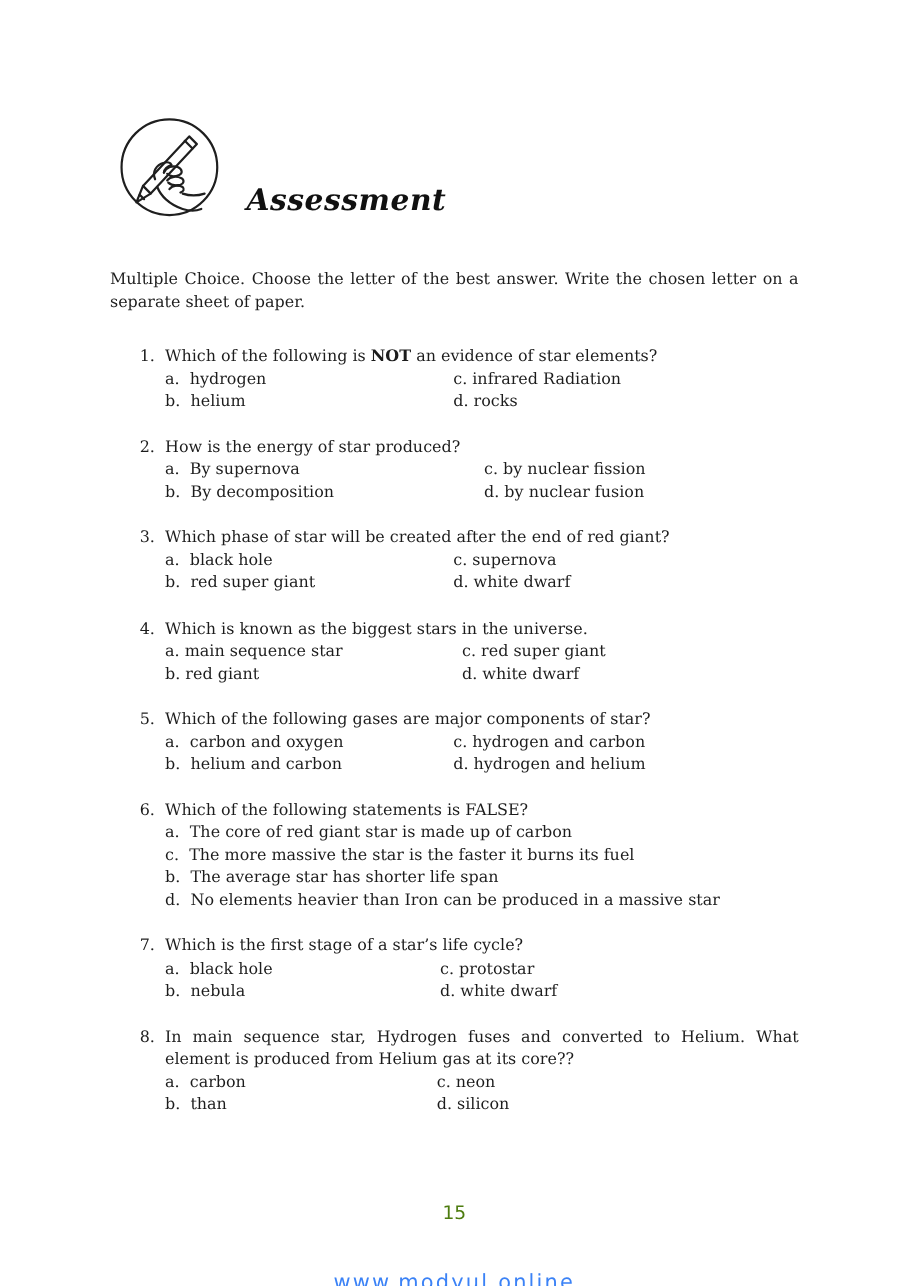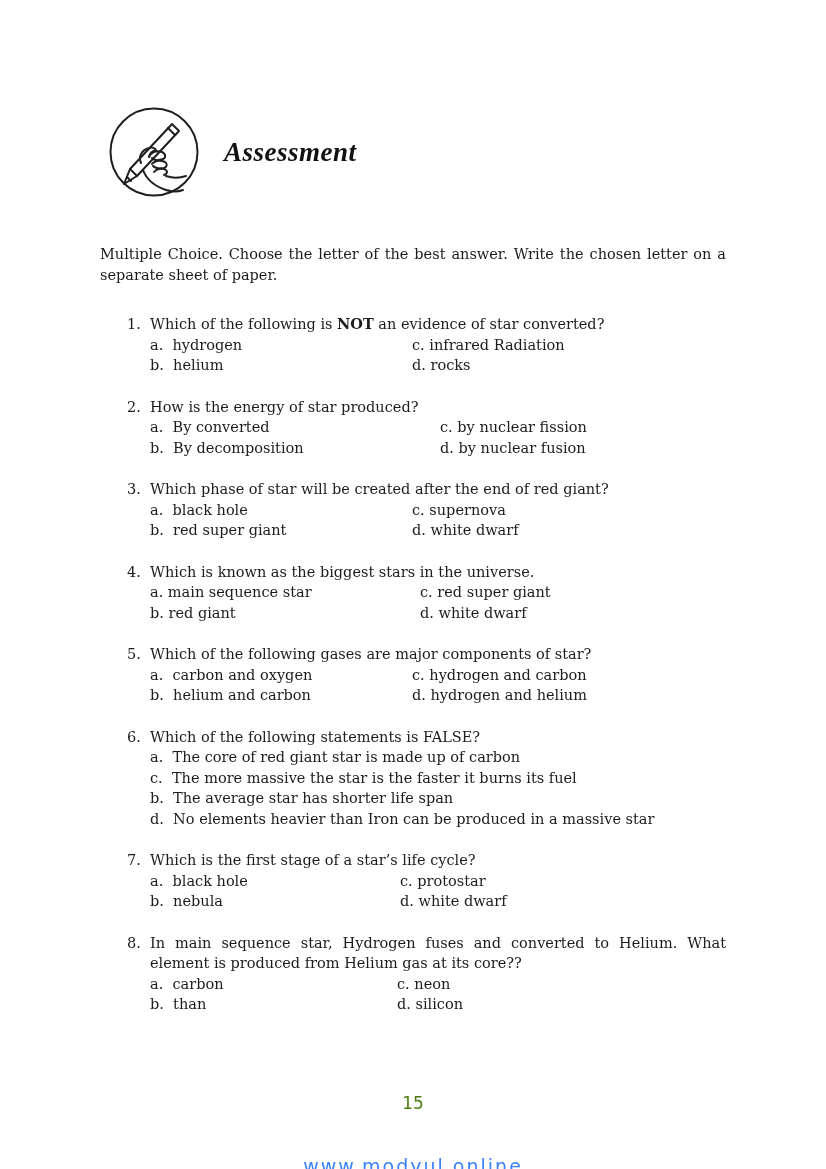--- a/index.html
+++ b/index.html
@@ -11,21 +11,21 @@
     background: #ffffff;
     font-family: "DejaVu Serif", serif;
     font-size: 14.5px;
     line-height: 20.5px;
     color: #1c1c1c;
     overflow: hidden;
   }
   .content { padding: 105px 100px 0 100px; }
 
   
-  .header { display: flex; align-items: center; margin-left: 8px; height: 93px; font-family: Liberation Serif, serif; }
+  .header { display: flex; align-items: flex-end; margin-left: 8px; height: 93px; }
   .icon-wrap { width: 92px; height: 92px; flex: 0 0 auto; }
   .title {
     font-size: 27px;
     line-height: 30px;
     font-weight: bold;
     font-style: italic;
     letter-spacing: 0.5px;
     margin-left: 24px;
     color: #111111;
   }
@@ -91,36 +91,36 @@
 
     <div class="instructions">
       <div class="jline">Multiple Choice. Choose the letter of the best answer. Write the chosen letter on a</div>
       <div>separate sheet of paper.</div>
     </div>
 
     <div class="questions">
 
       <div class="question q1">
         <span class="q-num">1.</span>
-        <div class="q-text"><span>Which of the following is </span><b>NOT</b><span> an evidence of star converted?</span></div>
+        <div class="q-text"><span>Which of the following is </span><b>NOT</b><span> an evidence of star elements?</span></div>
         <div class="opt-row">
           <span class="opt opt-left">a.  hydrogen</span>
           <span class="opt">c. infrared Radiation</span>
         </div>
         <div class="opt-row">
           <span class="opt opt-left">b.  helium</span>
           <span class="opt">d. rocks</span>
         </div>
       </div>
 
       <div class="question q2">
         <span class="q-num">2.</span>
         <div class="q-text">How is the energy of star produced?</div>
         <div class="opt-row">
-          <span class="opt opt-left">a.  By converted</span>
+          <span class="opt opt-left">a.  By supernova</span>
           <span class="opt">c. by nuclear fission</span>
         </div>
         <div class="opt-row">
           <span class="opt opt-left">b.  By decomposition</span>
           <span class="opt">d. by nuclear fusion</span>
         </div>
       </div>
 
       <div class="question q3">
         <span class="q-num">3.</span>

